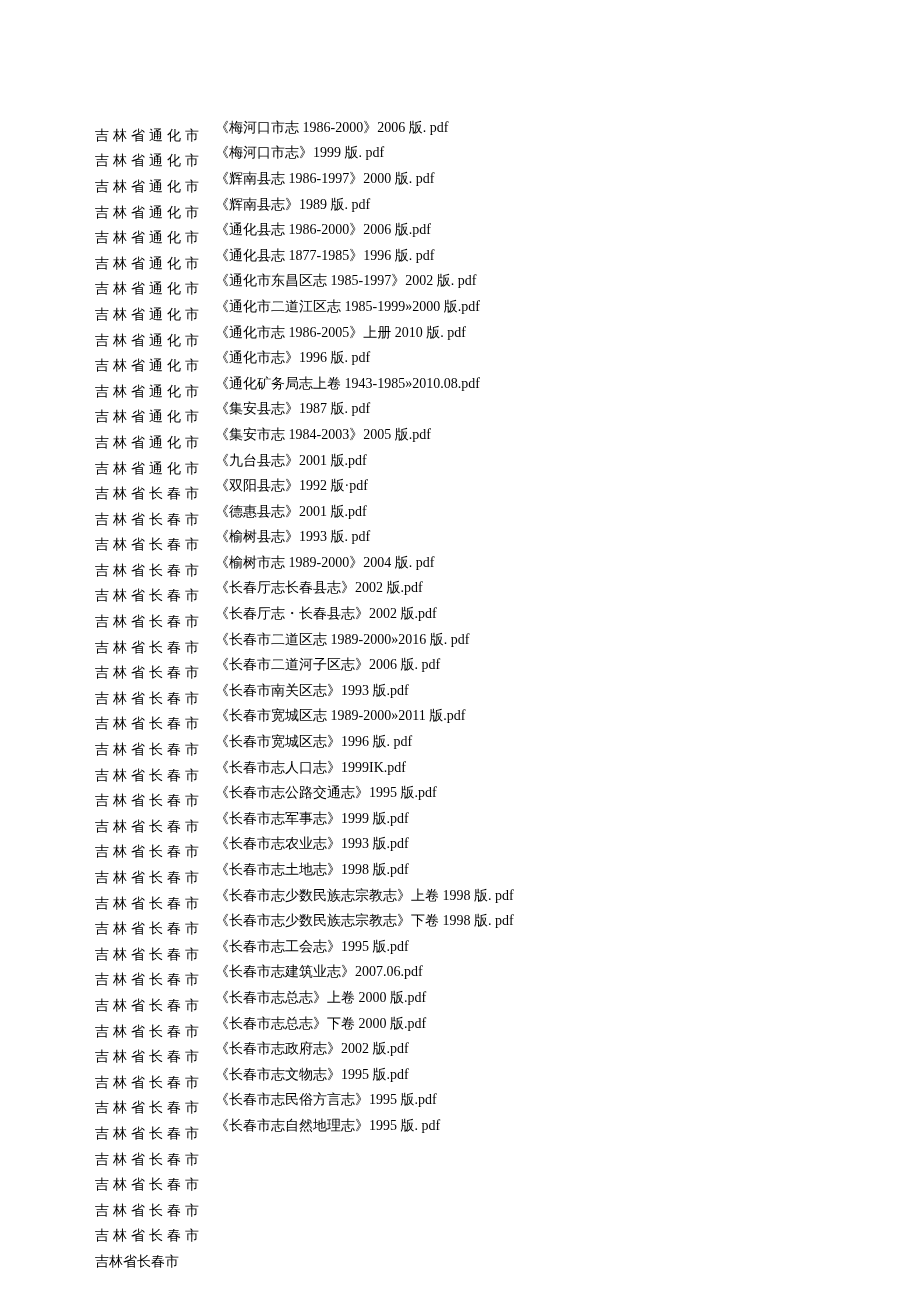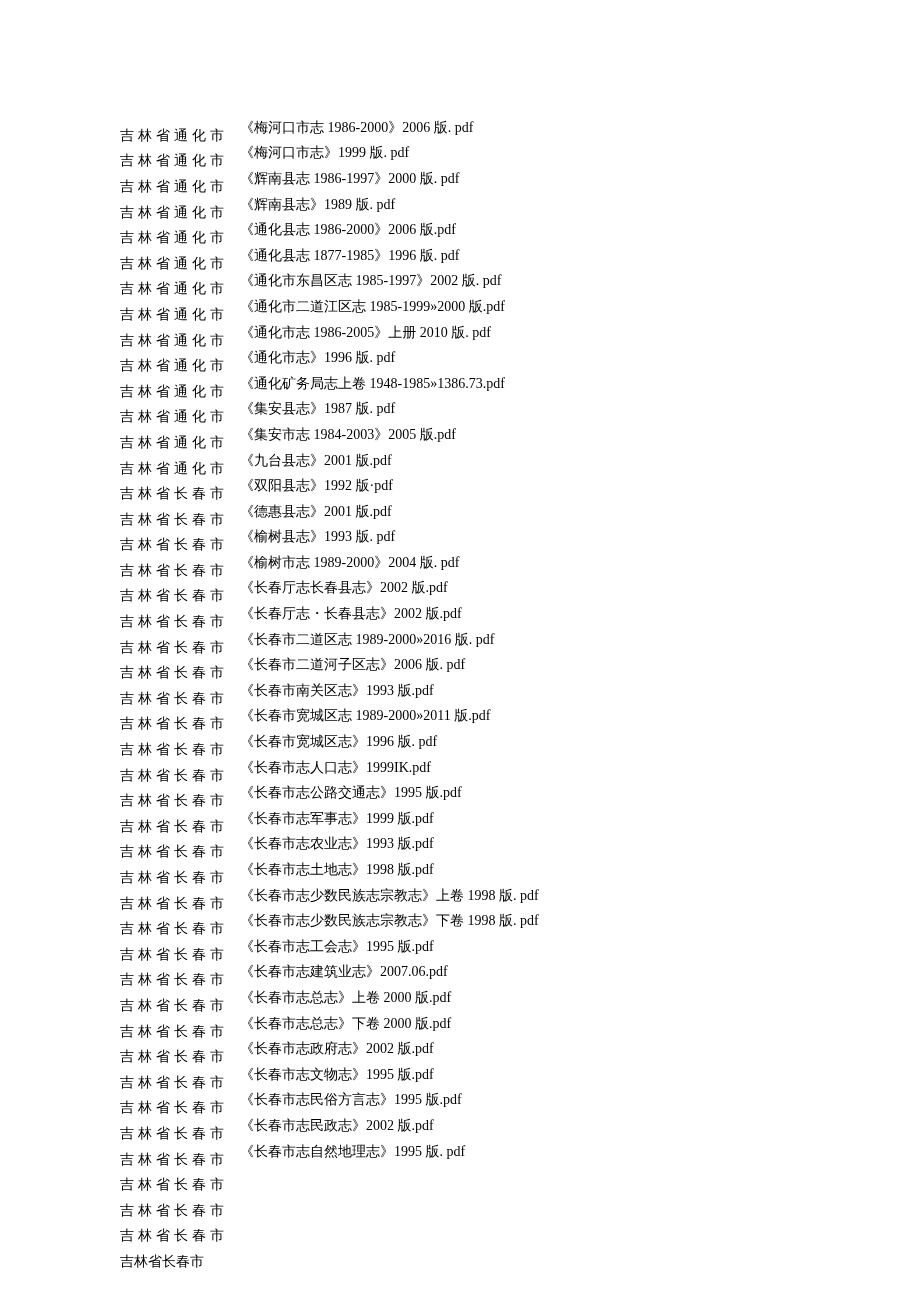--- a/index.html
+++ b/index.html
@@ -5,21 +5,21 @@
   body {
     margin: 0;
     padding: 0;
     background: #ffffff;
     font-family: "SimSun", "宋体", serif;
     font-size: 14px;
     color: #000000;
     width: 920px;
   }
   .page {
-    padding: 115px 0 0 120px;
+    padding: 115px 0 0 95px;
     box-sizing: border-box;
   }
   .region {
     letter-spacing: 4px;
     white-space: nowrap;
     width: 120px;
     flex-shrink: 0;
     font-family: "SimSun", "宋体", serif;
   }
   .title {
@@ -105,21 +105,21 @@
         <div class="title">《梅河口市志 1986-2000》2006 版. pdf</div>
         <div class="title">《梅河口市志》1999 版. pdf</div>
         <div class="title">《辉南县志 1986-1997》2000 版. pdf</div>
         <div class="title">《辉南县志》1989 版. pdf</div>
         <div class="title">《通化县志 1986-2000》2006 版.pdf</div>
         <div class="title">《通化县志 1877-1985》1996 版. pdf</div>
         <div class="title">《通化市东昌区志 1985-1997》2002 版. pdf</div>
         <div class="title">《通化市二道江区志 1985-1999»2000 版.pdf</div>
         <div class="title">《通化市志 1986-2005》上册 2010 版. pdf</div>
         <div class="title">《通化市志》1996 版. pdf</div>
-        <div class="title">《通化矿务局志上卷 1948-1985»1386.73.pdf</div>
+        <div class="title">《通化矿务局志上卷 1943-1985»2010.08.pdf</div>
         <div class="title">《集安县志》1987 版. pdf</div>
         <div class="title">《集安市志 1984-2003》2005 版.pdf</div>
         <div class="title">《九台县志》2001 版.pdf</div>
         <div class="title">《双阳县志》1992 版·pdf</div>
         <div class="title">《德惠县志》2001 版.pdf</div>
         <div class="title">《榆树县志》1993 版. pdf</div>
         <div class="title">《榆树市志 1989-2000》2004 版. pdf</div>
         <div class="title">《长春厅志长春县志》2002 版.pdf</div>
         <div class="title">《长春厅志・长春县志》2002 版.pdf</div>
         <div class="title">《长春市二道区志 1989-2000»2016 版. pdf</div>
@@ -134,18 +134,17 @@
         <div class="title">《长春市志土地志》1998 版.pdf</div>
         <div class="title">《长春市志少数民族志宗教志》上卷 1998 版. pdf</div>
         <div class="title">《长春市志少数民族志宗教志》下卷 1998 版. pdf</div>
         <div class="title">《长春市志工会志》1995 版.pdf</div>
         <div class="title">《长春市志建筑业志》2007.06.pdf</div>
         <div class="title">《长春市志总志》上卷 2000 版.pdf</div>
         <div class="title">《长春市志总志》下卷 2000 版.pdf</div>
         <div class="title">《长春市志政府志》2002 版.pdf</div>
         <div class="title">《长春市志文物志》1995 版.pdf</div>
         <div class="title">《长春市志民俗方言志》1995 版.pdf</div>
-        <div class="title">《长春市志民政志》2002 版.pdf</div>
         <div class="title">《长春市志自然地理志》1995 版. pdf</div>
         <div class="title"></div>
       </div>
   </div>
 </div>
 
 </body></html>

